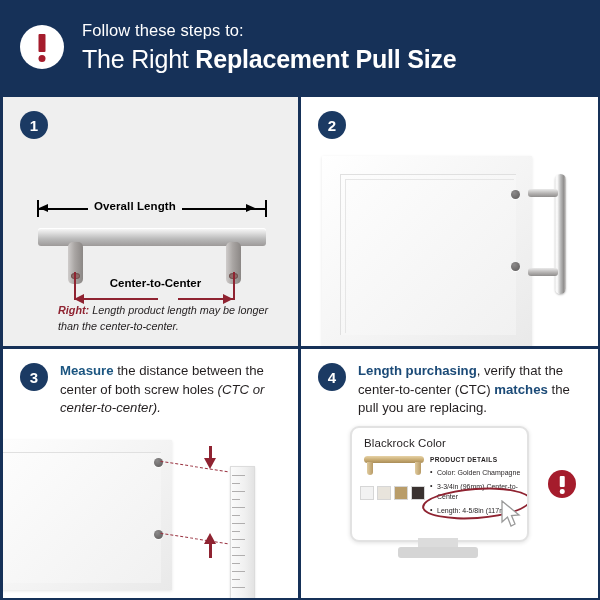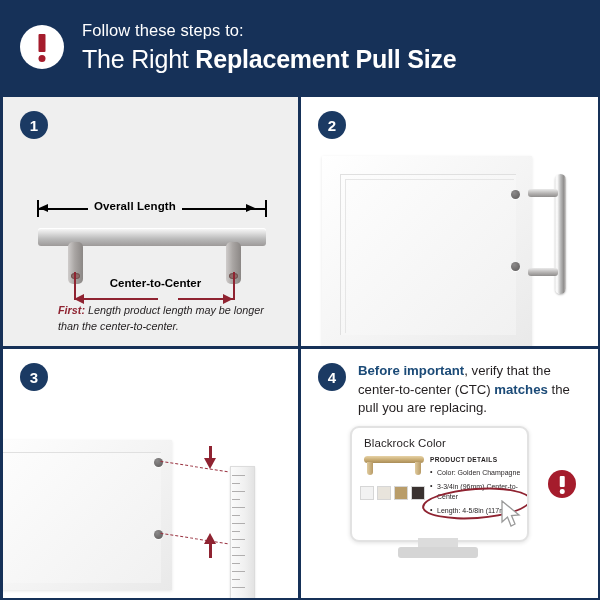--- a/index.html
+++ b/index.html
@@ -226,21 +226,21 @@
         <div class="ctcline a"></div>
           <div class="ctcline b"></div>
         <div class="ctcar lft"></div>
           <div class="ctcar rgt"></div>
         <div class="ctclabel">
           <div>Center-to-Center</div>
         </div>
       </div>
 
       <div class="note">
-        <b>First:</b><span> Length product length may be longer than the center-to-center.</span>
+        <b>Right:</b><span> Length product length may be longer than the center-to-center.</span>
       </div>
     </div>
 
     <div class="panel p2">
       <div class="step-head">
         <div class="num">2</div>
       </div>
 
       <div class="door-wrap">
         <div class="door" style="left:22px;top:60px;width:210px;height:195px;"></div>
@@ -250,20 +250,23 @@
         <div class="hole" style="left:211px;top:166px;"></div>
         <div class="pull-bar" style="left:255px;top:78px;height:120px;"></div>
         <div class="pull-leg" style="left:228px;top:93px;width:30px;"></div>
         <div class="pull-leg" style="left:228px;top:172px;width:30px;"></div>
       </div>
     </div>
 
     <div class="panel p3">
       <div class="step-head">
         <div class="num">3</div>
+        <div class="step-copy">
+          <span class="b-accent">Measure</span><span> the distance between the center of both screw holes </span><span class="ital">(CTC or center-to-center).</span>
+        </div>
       </div>
 
       <div class="door-wrap">
         <div class="door" style="left:-30px;top:92px;width:200px;height:150px;"></div>
         <div class="door-inner" style="left:-18px;top:104px;width:176px;height:130px;"></div>
         <div class="hole" style="left:152px;top:110px;"></div>
         <div class="hole" style="left:152px;top:182px;"></div>
 
         <div class="dash-line" style="left:158px;top:118px;width:68px;transform:rotate(9deg);"></div>
         <div class="dash-line" style="left:158px;top:190px;width:68px;transform:rotate(9deg);"></div>
@@ -290,21 +293,21 @@
           <div class="rt" style="top:112px;width:8px;"></div>
           <div class="rt" style="top:120px;width:13px;"></div>
         </div>
       </div>
     </div>
 
     <div class="panel p4">
       <div class="step-head">
         <div class="num">4</div>
         <div class="step-copy">
-          <span class="b-navy">Before important</span><span>, verify that the center-to-center (CTC) </span><span class="ul">matches</span><span> the pull you are replacing.</span>
+          <span class="b-navy">Length purchasing</span><span>, verify that the center-to-center (CTC) </span><span class="ul">matches</span><span> the pull you are replacing.</span>
         </div>
       </div>
 
       <div class="monitor">
         <div class="screen">
           <div class="card-title">Blackrock Color</div>
 
           <div class="prod-img">
             <div class="prod-bar"></div>
             <div class="prod-foot lf"></div>

